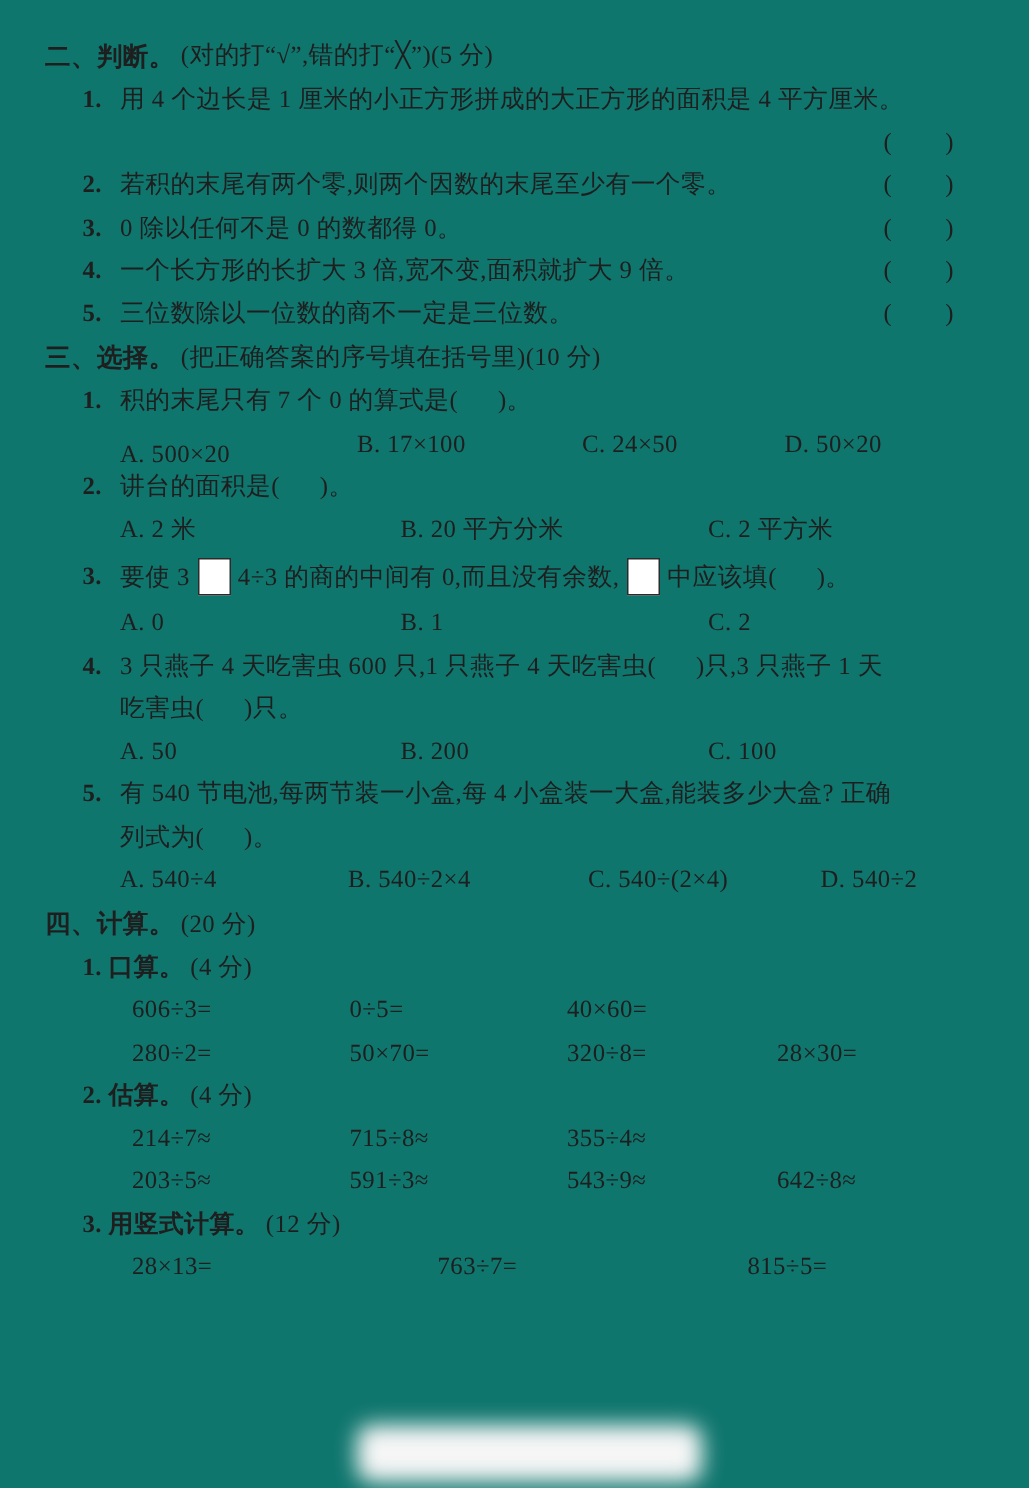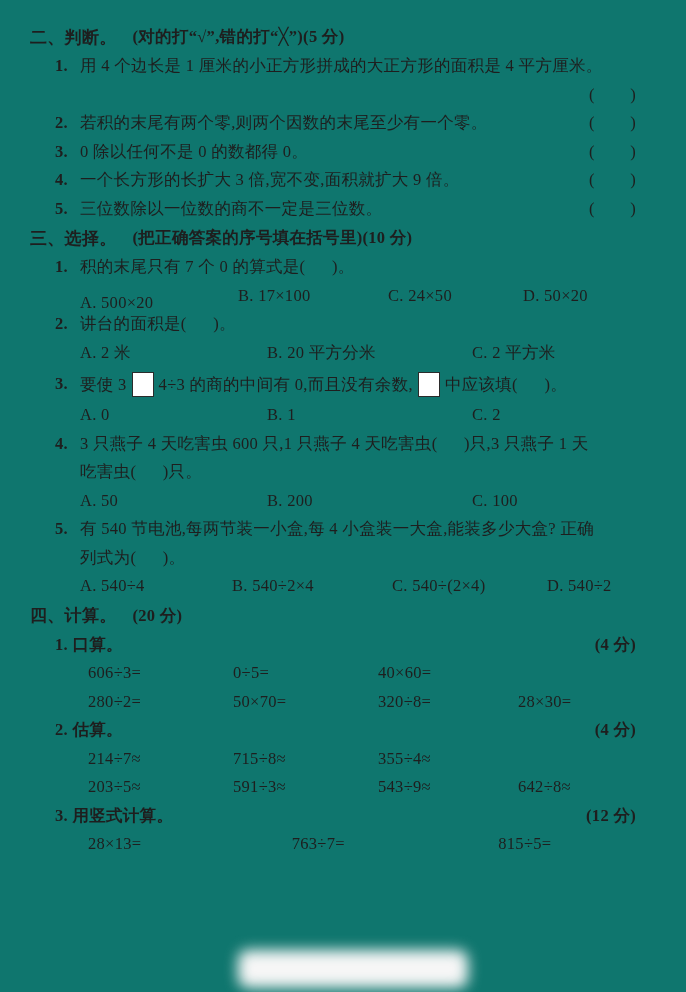--- a/index.html
+++ b/index.html
@@ -10,40 +10,40 @@
     background:#0f766e;
     color:#1e1e1e;
     font-family:"Liberation Serif","DejaVu Serif",serif;
     font-size:16.5px;
     letter-spacing:0.3px;
     padding:22px 50px 0 30px;
     overflow:hidden;
   }
   .sec-title { height:30px; display:flex; align-items:center; }
   .t-main { font-weight:700; font-size:17px; }
-  .t-note { font-weight:700; margin-left:16px; white-space:pre-wrap; }
+  .t-note { font-weight:400; margin-left:4px; white-space:pre-wrap; }
   .line { height:28.5px; display:flex; align-items:center; }
   .tall { height:34px; }
   .item .num { font-weight:700; flex:none; width:25px; margin-left:25px; }
   .item .txt { white-space:pre-wrap; flex:1; }
   .judge-item .txt { flex:1; }
   .bracket { margin-left:auto; white-space:pre; flex:none; }
   .bracket-line { justify-content:flex-end; }
   .cont { margin-left:50px; white-space:pre-wrap; }
   .opts { margin-left:50px; }
   .opts span { display:inline-block; white-space:pre; }
   .row-q1 span:nth-child(1){ width:158px;margin-top:14px; }
   .row-q1 span:nth-child(2){ width:150px; }
   .row-q1 span:nth-child(3){ width:135px; }
   .row-3col span:nth-child(1){ width:187px; }
   .row-3col span:nth-child(2){ width:205px; }
   .row-q5 span:nth-child(1){ width:152px; }
   .row-q5 span:nth-child(2){ width:160px; }
   .row-q5 span:nth-child(3){ width:155px; }
-  .sub-label { margin-left:25px;justify-content:space-between; }
+  .sub-label { margin-left:25px; }
   .sub-label .t-main { font-size:16.5px; }
   .calc-row { margin-left:58px; }
   .calc-row span { display:inline-block; white-space:pre; }
   .calc-row span:nth-child(1){ width:145px; }
   .calc-row span:nth-child(2){ width:145px; }
   .calc-row span:nth-child(3){ width:140px; }
   .vert-row span:nth-child(1){ width:207px; }
   .vert-row span:nth-child(2){ width:210px; }
   .sqbox {
     display:inline-block; width:22px; height:25px;

